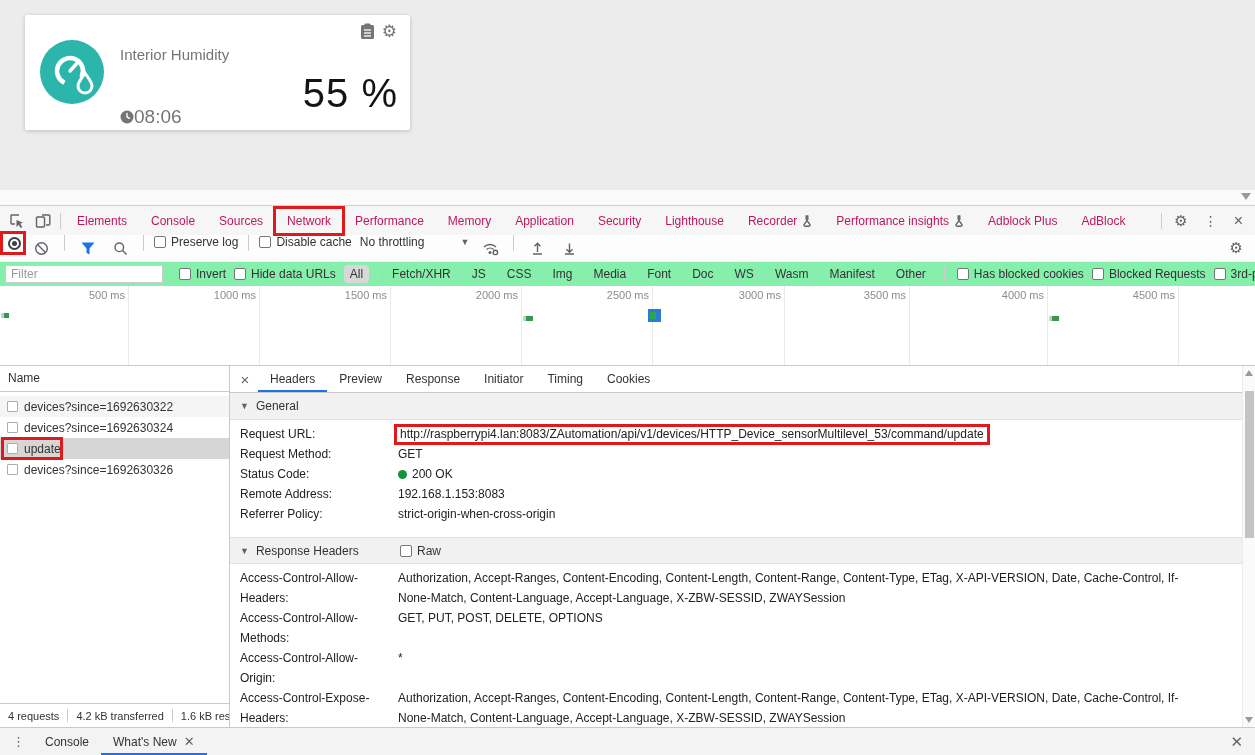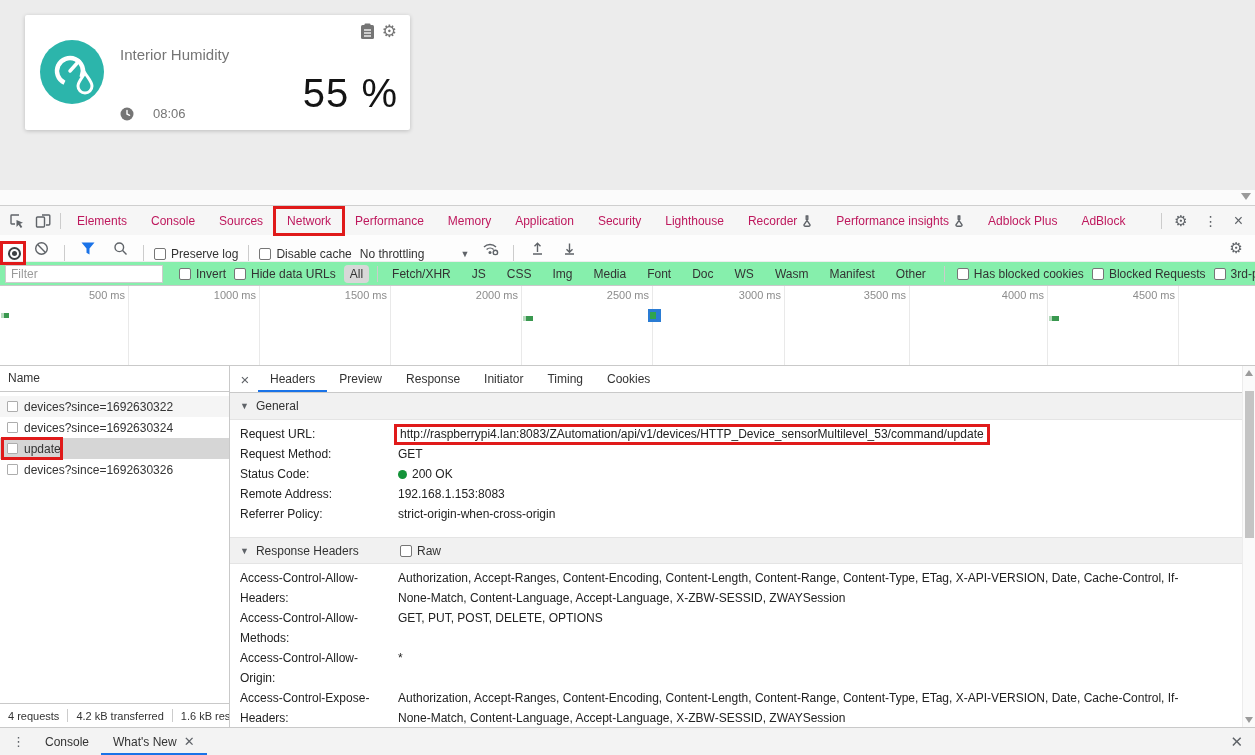--- a/index.html
+++ b/index.html
@@ -10,21 +10,21 @@
   }
 
   
   .top-area { height:190px; position:relative; }
   .widget-card {
     position:absolute; left:25px; top:15px; width:385px; height:115px;
     background:#fff; box-shadow:0 1px 4px rgba(0,0,0,.2); border-radius:2px;
   }
   .widget-icon { position:absolute; left:15px; top:25px; width:64px; height:64px; }
   .widget-title { position:absolute; left:95px; top:31px; font-size:15px; color:#757575; }
-  .widget-time { position:absolute; left:95px; top:91px; font-size:13px; color:#757575; display:flex; align-items:center; gap:19px; }
+  .widget-time { position:absolute; left:95px; top:91px; font-size:19px; color:#757575; display:flex; align-items:center; gap:0; }
   .widget-value { position:absolute; right:12px; bottom:14px; font-size:40px; color:#141414; letter-spacing:1px;margin-left:30px; }
   .card-actions { position:absolute; right:13px; top:8px; display:flex; gap:7px; align-items:center; }
   .gear-glyph { font-size:17px; color:#757575; line-height:1; }
 
   
   .devtools { position:absolute; left:0; top:190px; right:0; bottom:0; background:#fff;
               display:flex; flex-direction:column; font-size:12px; }
   .gap-strip { height:15px; background:#fbfbfb; position:relative; flex:none; }
   .pg-scroll-arrow { position:absolute; right:4px; top:3px; width:0; height:0;
     border-left:5px solid transparent; border-right:5px solid transparent; border-top:7px solid #9a9a9a; }
@@ -33,21 +33,21 @@
             display:flex; align-items:center; padding:0 4px; }
   .tb-icon { width:26px; height:100%; display:flex; align-items:center; justify-content:center; }
   .vsep { width:1px; height:16px; background:#ccc; margin:0 4px; flex:none; }
   .tab { padding:0 12px; height:100%; display:flex; align-items:center; gap:5px; white-space:nowrap; color:#be185d; position:relative; }
   .tab.active { border-bottom:2px solid #1a73e8; padding-top:2px; }
   .tabbar-right { margin-left:auto; display:flex; align-items:center; height:100%; }
   .glyph-btn { padding:0 8px; height:100%; display:flex; align-items:center; color:#5f6368; }
   .kebab { font-size:14px; letter-spacing:0; }
   .close-x { font-size:16px; }
 
-  .net-toolbar { height:26px; flex:none; background:#fdfdfd; display:flex; align-items:flex-end; padding:0 6px; gap:6px; }
+  .net-toolbar { height:26px; flex:none; background:#fdfdfd; display:flex; align-items:flex-start; padding:0 6px; gap:6px; }
   .rec-wrap { position:relative; width:16px; height:16px; display:flex; align-items:center; justify-content:center; }
   .record-dot { width:13px; height:13px; border:2px solid #3c4043; border-radius:50%; position:relative; }
   .record-dot::after { content:""; position:absolute; left:2px; top:2px; width:5px; height:5px; background:#3c4043; border-radius:50%; }
   .throttle { display:flex; align-items:center; gap:22px; color:#333; padding:0 2px; }
   .dd-arrow { font-size:9px; color:#5f6368; }
   .toolbar-right-gear { margin-left:auto; padding-right:6px; }
 
   .filter-row { height:25px; flex:none; background:#86efac; border-bottom:1px solid #c9c9c9; border-top:1px solid #ededed;
                 display:flex; align-items:center; gap:8px; padding:0 5px; white-space:nowrap; }
   .filter-input { width:158px; height:18px; border:1px solid #ccc; background:#fff; font-size:12px; padding:0 5px;

